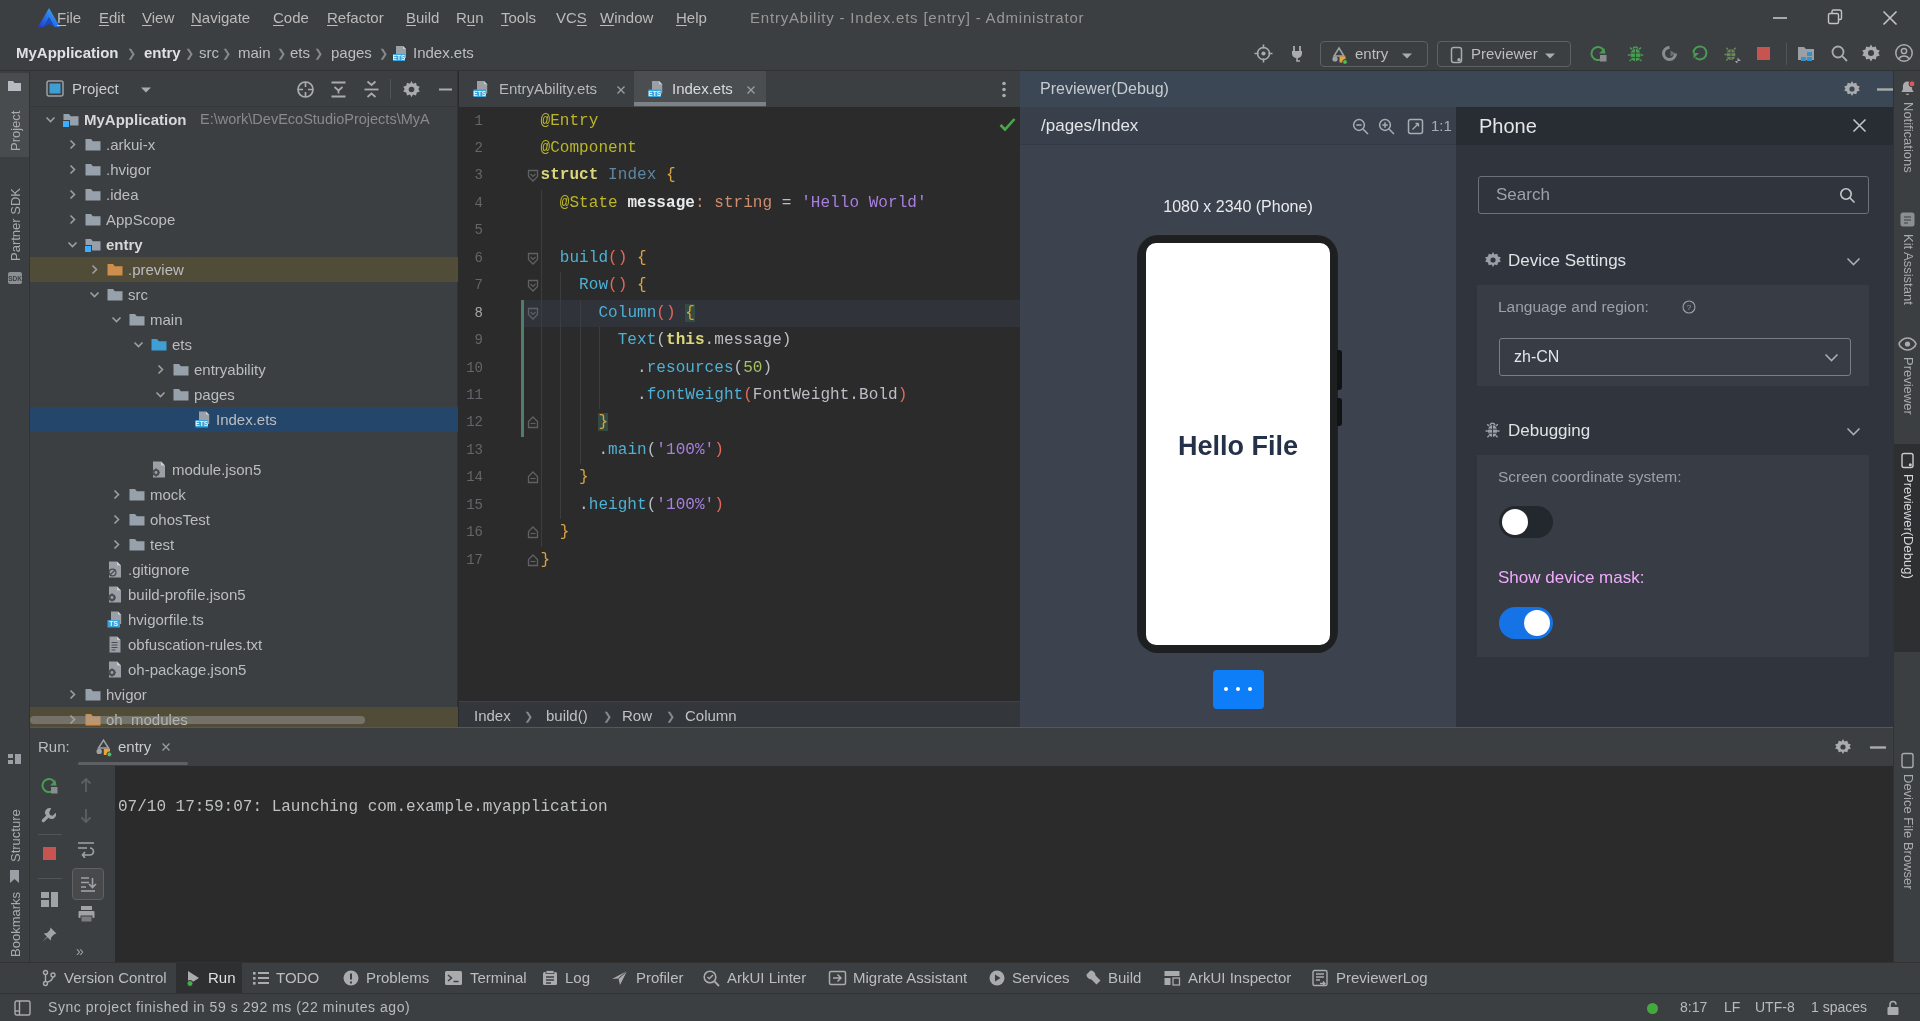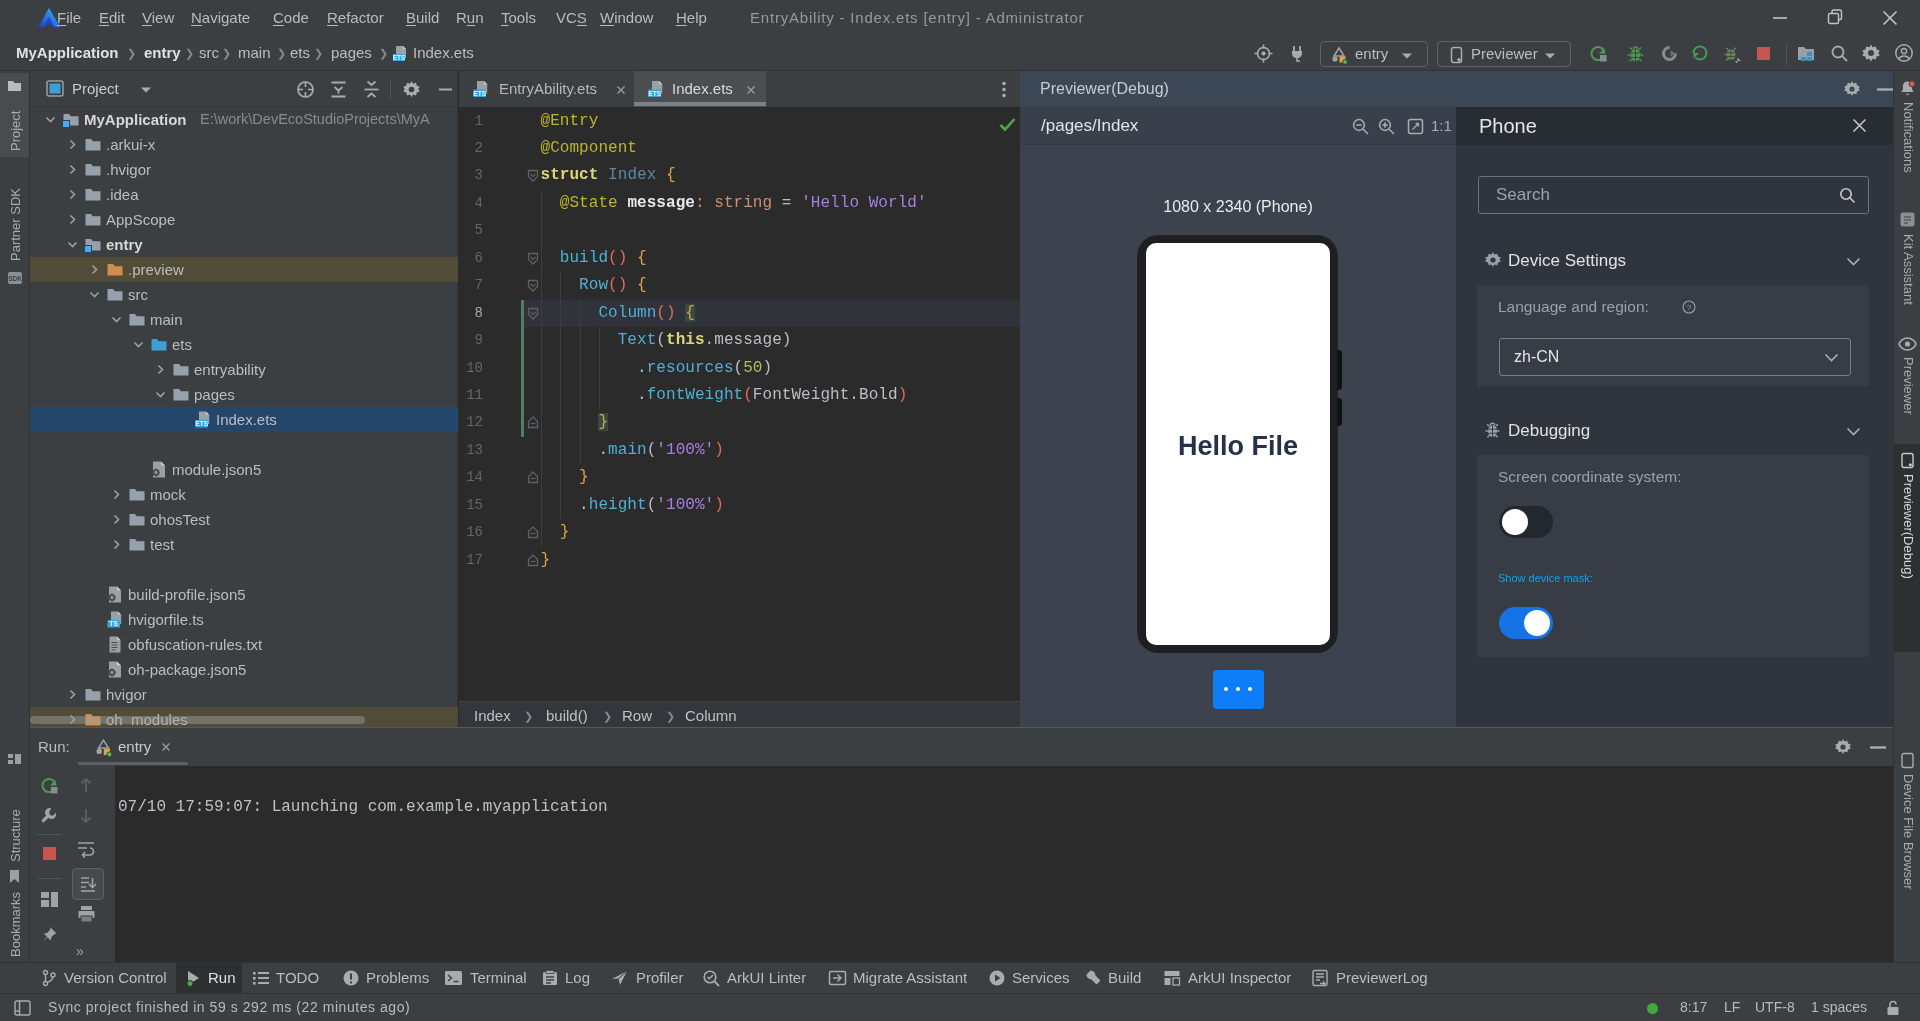--- a/index.html
+++ b/index.html
@@ -455,20 +455,31 @@
         <svg class="chev" style="left:79px" width="15" height="15" viewBox="0 0 15 15">
           <path d="M5.5 3.5 L9.5 7.5 L5.5 11.5" fill="none" stroke="#9da0a3" stroke-width="1.6"></path>
         </svg>
         <span class="ticon" style="left:98px">
           <svg width="18" height="17" viewBox="0 0 18 17">
             <path d="M1.5 3 h5.5 l1.8 2.2 h7.7 v9.3 h-15 z" fill="#97a1ab"></path>
           </svg>
         </span>
         <span class="lbl" style="left:120px">test</span>
       </div>
+    <div class="trow" style="top:486px;">
+        <span class="ticon" style="left:76px">
+          <svg width="18" height="17" viewBox="0 0 18 17">
+            <path d="M3 0.5 h8 l4 4 v12 h-12 z" fill="#9aa0a6"></path>
+            <path d="M11 0.5 l4 4 h-4 z" fill="#c8ccd0"></path>
+            <circle cx="6.5" cy="11.5" r="3.4" fill="none" stroke="#4a4d4f" stroke-width="1.3"></circle>
+            <path d="M4 14 l5 -5" stroke="#4a4d4f" stroke-width="1.3"></path>
+          </svg>
+        </span>
+        <span class="lbl" style="left:98px">.gitignore</span>
+      </div>
     <div class="trow" style="top:511px;text-align:center;">
         <span class="ticon" style="left:76px">
           <svg width="18" height="17" viewBox="0 0 18 17">
             <path d="M3 0.5 h8 l4 4 v12 h-12 z" fill="#9aa0a6"></path>
             <path d="M11 0.5 l4 4 h-4 z" fill="#c8ccd0"></path>
             <circle cx="6" cy="11.5" r="3.6" fill="#4a4d4f"></circle>
             <circle cx="6" cy="11.5" r="1.4" fill="#9aa0a6"></circle>
             <path d="M6 7.3 v1.4 M6 14.3 v1.4 M2.3 11.5 h1.4 M8.3 11.5 h1.4" stroke="#4a4d4f" stroke-width="1.2"></path>
           </svg>
         </span>
@@ -736,21 +747,21 @@
       </svg>
     <span class="abs" style="left:52px;top:314px;height:19px;line-height:19px;font-size:17px;color:#dfe1e3">Debugging</span>
     <svg class="abs" style="left:390px;top:320px" width="15" height="9" viewBox="0 0 15 9">
         <path d="M1.5 1.5 L7.5 7.5 L13.5 1.5" fill="none" stroke="#a9adb3" stroke-width="1.6"></path>
       </svg>
     <div class="card" style="top:348px;height:202px">
       <span class="abs" style="left:21px;top:11px;height:22px;line-height:22px;font-size:15.5px;color:#9ca1a9">Screen coordinate system:</span>
       <div class="abs" style="left:22px;top:51px;width:54px;height:32px;background:#23272e;border-radius:16px">
         <div style="position:absolute;left:3px;top:3px;width:26px;height:26px;border-radius:13px;background:#ffffff"></div>
       </div>
-      <span class="abs" style="left:21px;top:112px;height:22px;line-height:22px;font-size:11px;color:#0ea5e9">Show device mask:</span>
+      <span class="abs" style="left:21px;top:112px;height:22px;line-height:22px;font-size:17px;color:#f0abfc">Show device mask:</span>
       <div class="abs" style="left:22px;top:152px;width:54px;height:32px;background:#1573e6;border-radius:16px">
         <div style="position:absolute;left:25px;top:3px;width:26px;height:26px;border-radius:13px;background:#ffffff"></div>
       </div>
     </div>
   </div>
   <div class="abs" id="rstripe">
     <svg class="abs" style="left:5px;top:9px" width="17" height="17" viewBox="0 0 17 17">
         <path d="M8.5 1.5 a4.6 4.6 0 0 1 4.6 4.6 v3.4 l1.6 2.5 h-12.4 l1.6 -2.5 v-3.4 a4.6 4.6 0 0 1 4.6 -4.6 z" fill="#a9abad"></path>
         <path d="M6.7 13.8 a1.9 1.9 0 0 0 3.6 0 z" fill="#a9abad"></path>
         <circle cx="13" cy="3.8" r="3" fill="#e05555" stroke="#3c3f41" stroke-width="1"></circle>

